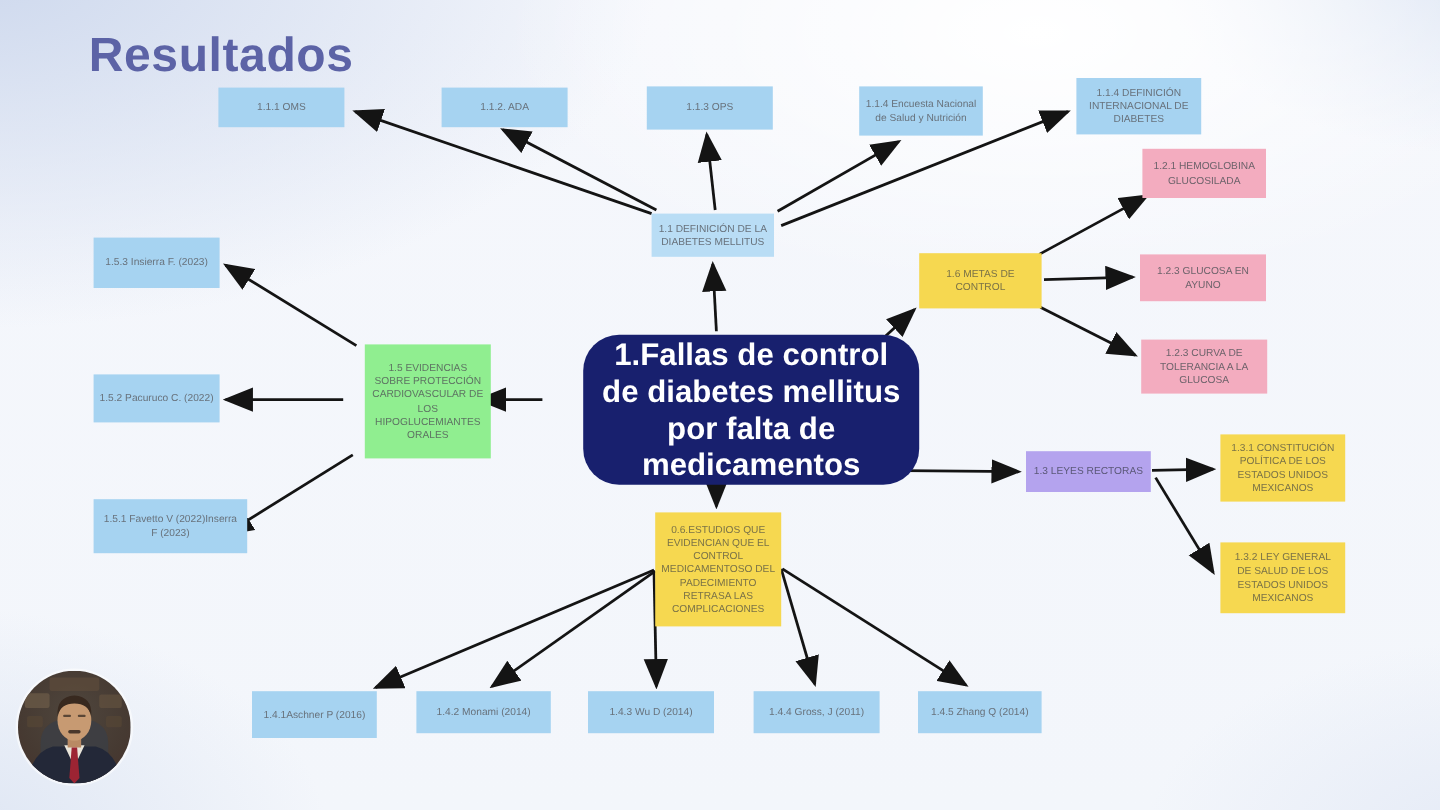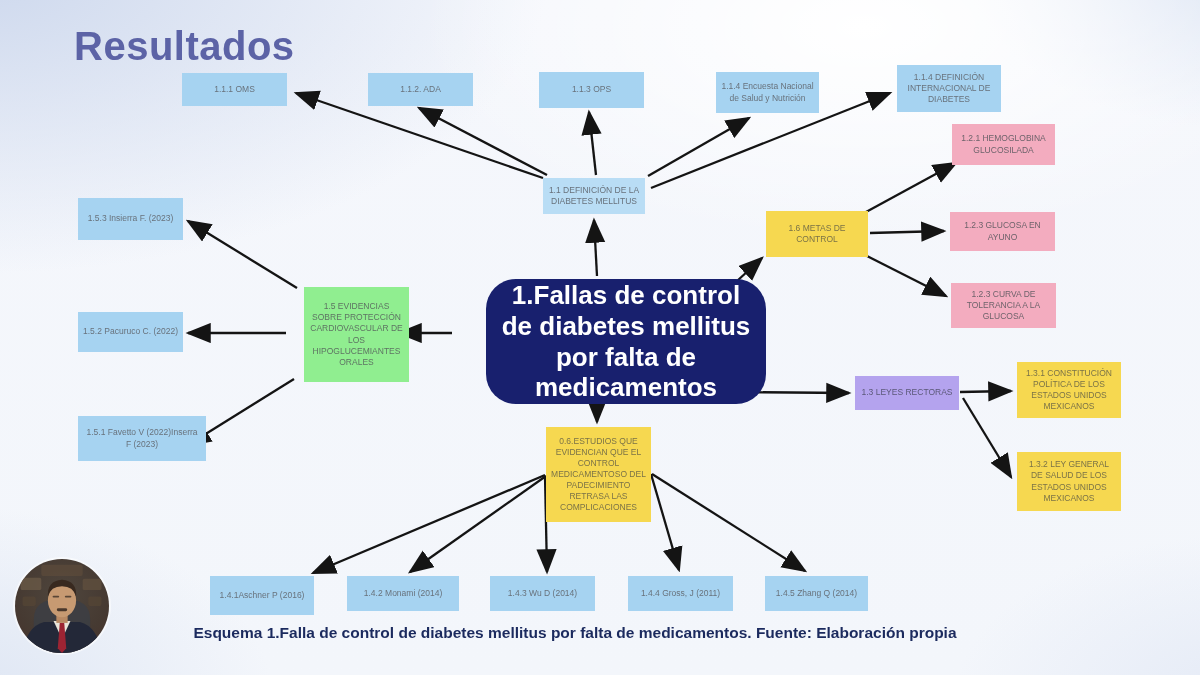--- a/index.html
+++ b/index.html
@@ -160,21 +160,20 @@
   <div class="node blue" style="left:490px;top:576px;width:105px;height:35px;">
       <span>1.4.3 Wu D (2014)</span>
     </div>
   <div class="node blue" style="left:628px;top:576px;width:105px;height:35px;">
       <span>1.4.4 Gross, J (2011)</span>
     </div>
   <div class="node blue" style="left:765px;top:576px;width:103px;height:35px;">
       <span>1.4.5 Zhang Q (2014)</span>
     </div>
 
-  <div class="caption">Esquema 1.Falla de control de diabetes mellitus por falta de medicamentos. Fuente: Elaboración propia</div>
 
   <div class="webcam">
     <svg viewBox="0 0 100 100" width="94" height="94" aria-hidden="true">
       <defs>
         <radialGradient id="wbg" cx="50%" cy="38%" r="80%">
           <stop offset="0%" stop-color="#4f463d"></stop>
           <stop offset="60%" stop-color="#463a32"></stop>
           <stop offset="100%" stop-color="#47302a"></stop>
         </radialGradient>
       </defs>

